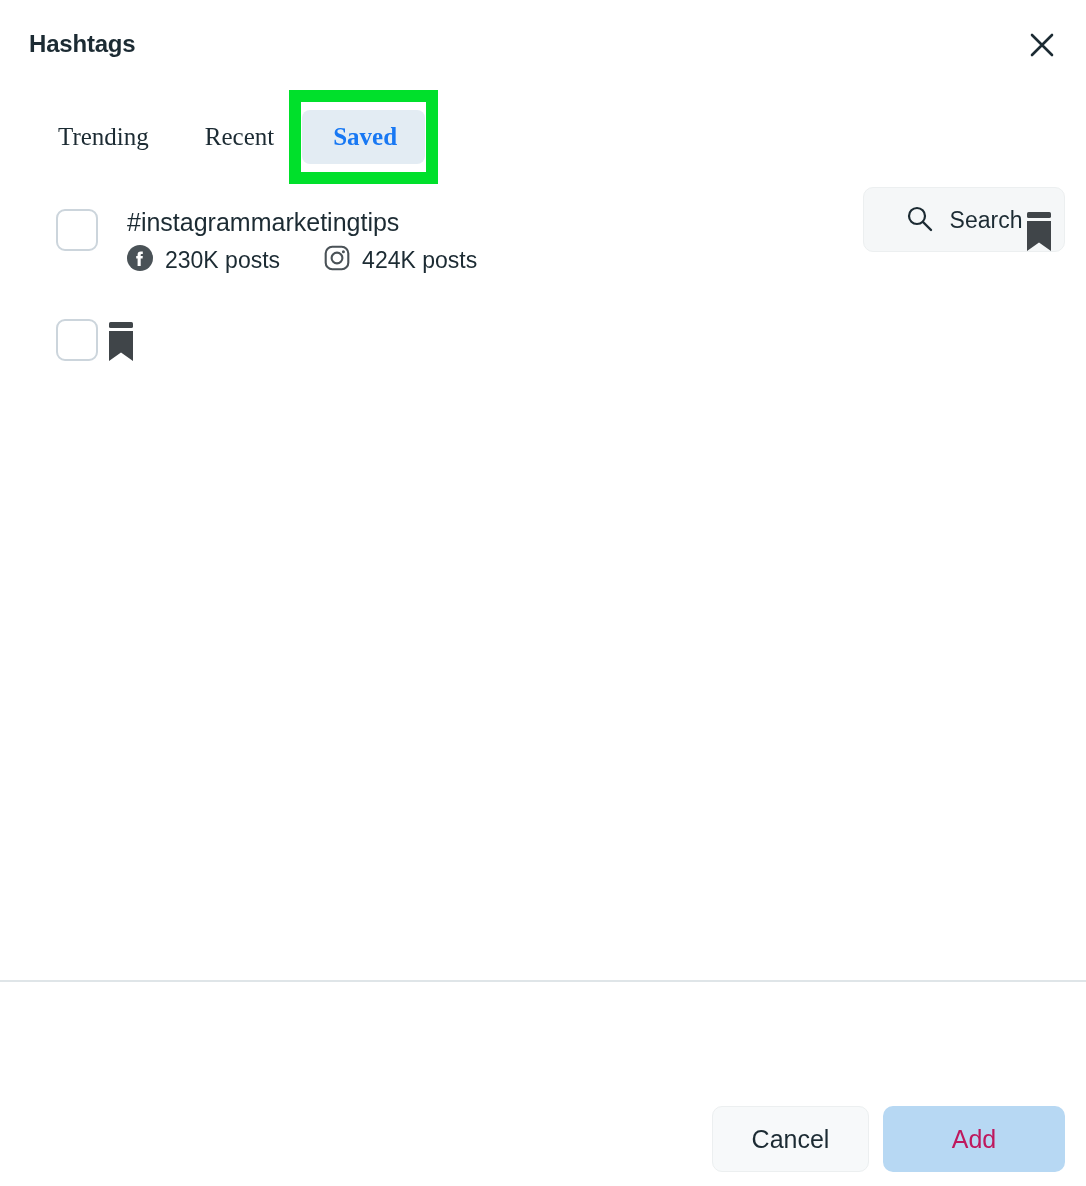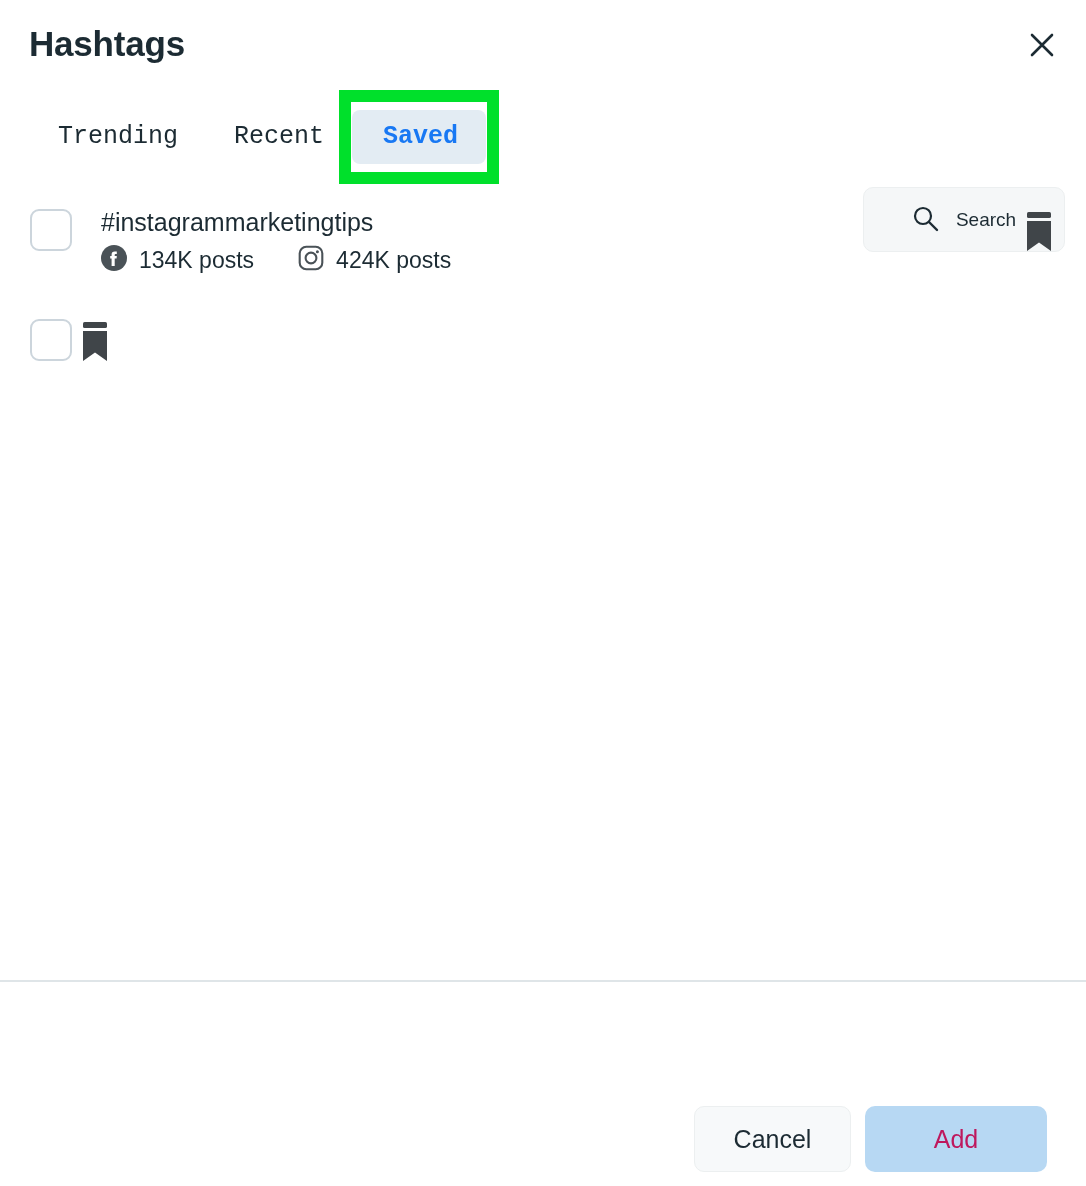--- a/index.html
+++ b/index.html
@@ -29,21 +29,21 @@
   
   .header {
     position: relative;
     height: 84px;
     flex: 0 0 auto;
   }
   .dialog-title {
     position: absolute;
     left: 29px;
     top: 27px;
-    font-size: 35px;
+    font-size: 24px;
     font-weight: bold;
     letter-spacing: -0.2px;
     color: #1c2b33;
     line-height: 34px;
   }
   .close-button {
     position: absolute;
     right: 22px;
     top: 23px;
     width: 44px;
@@ -75,21 +75,21 @@
   }
   .tab {
     font-size: 25px;
     line-height: 30px;
     color: #1c2b33;
     background: transparent;
     border: none;
     padding: 12px 28px;
     border-radius: 8px;
     cursor: pointer;
-    font-family: Liberation Mono, monospace;
+    font-family: Liberation Serif, serif;
     white-space: nowrap;
   }
   .tab.active {
     color: #1878f3;
     font-weight: bold;
     background: #e3ecf3;
     padding-left: 31px;
   }
   .tab-wrap {
     position: relative;
@@ -116,36 +116,36 @@
     border: 1px solid #eceff0;
     border-radius: 10px;
     display: flex;
     align-items: center;
     justify-content: center;
     gap: 17px;
     cursor: pointer;
     font-family: inherit;
   }
   .search-button .label {
-    font-size: 19px;
+    font-size: 23px;
     line-height: 30px;
     color: #1c2b33;
   }
 
   
   .list {
     flex: 1 1 auto;
     position: relative;
     padding-top: 3px;
   }
   .list-item {
     position: relative;
     display: flex;
     align-items: flex-start;
-    padding: 0 24px 0 30px;
+    padding: 0 24px 0 56px;
     min-height: 56px;
   }
   .list-item.row-0 { margin-top: 14px; }
   .list-item.row-1 { margin-top: 42px; }
 
   .checkbox {
     flex: 0 0 auto;
     width: 42px;
     height: 42px;
     border: 2px solid #ccd5dc;
@@ -203,21 +203,21 @@
     background: #dfe5e8;
     width: 100%;
   }
   .footer {
     flex: 0 0 auto;
     height: 204px;
     position: relative;
   }
   .footer-actions {
     position: absolute;
-    right: 39px;
+    right: 21px;
     bottom: 14px;
     display: flex;
     align-items: flex-end;
     gap: 14px;
   }
   .btn {
     height: 66px;
     border-radius: 10px;
     font-size: 25px;
     line-height: 30px;
@@ -285,21 +285,21 @@
       <div class="item-body">
         <div class="hashtag">#instagrammarketingtips</div>
         <div class="stats">
           <div class="stat">
             <span>
               <svg width="26" height="26" viewBox="0 0 26 26" xmlns="http://www.w3.org/2000/svg">
                 <circle cx="13" cy="13" r="13" fill="#4a5257"></circle>
                 <path d="M15.6 13.6h-1.9V21h-3.1v-7.4H9.2v-2.6h1.4V9.6c0-1.9 1-3.1 3.2-3.1h2v2.6h-1.3c-.6 0-.8.3-.8.8v1.1h2.1l-.2 2.6z" fill="#ffffff"></path>
               </svg>
             </span>
-            <span class="count">134K posts</span>
+            <span class="count">230K posts</span>
           </div>
           <div class="stat">
             <span>
               <svg width="26" height="26" viewBox="0 0 26 26" fill="none" xmlns="http://www.w3.org/2000/svg">
                 <rect x="1.7" y="1.7" width="22.6" height="22.6" rx="6.6" stroke="#4a5257" stroke-width="2.1"></rect>
                 <circle cx="13" cy="13" r="5.4" stroke="#4a5257" stroke-width="2.1"></circle>
                 <circle cx="19.4" cy="6.7" r="1.5" fill="#4a5257"></circle>
               </svg>
             </span>
             <span class="count">424K posts</span>

